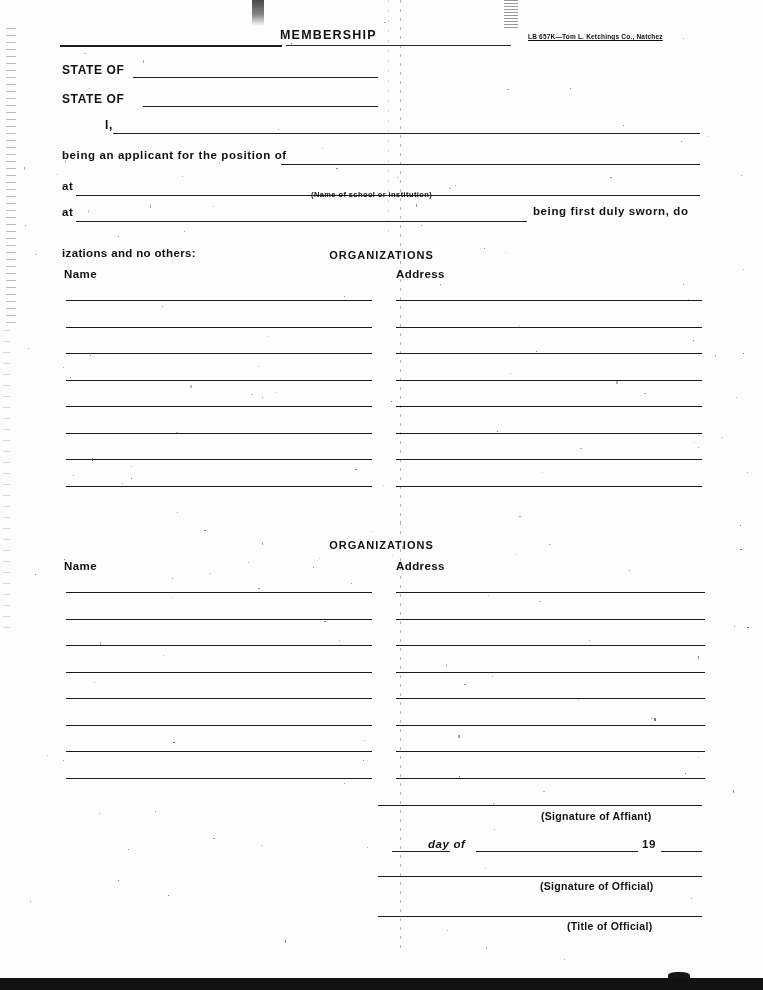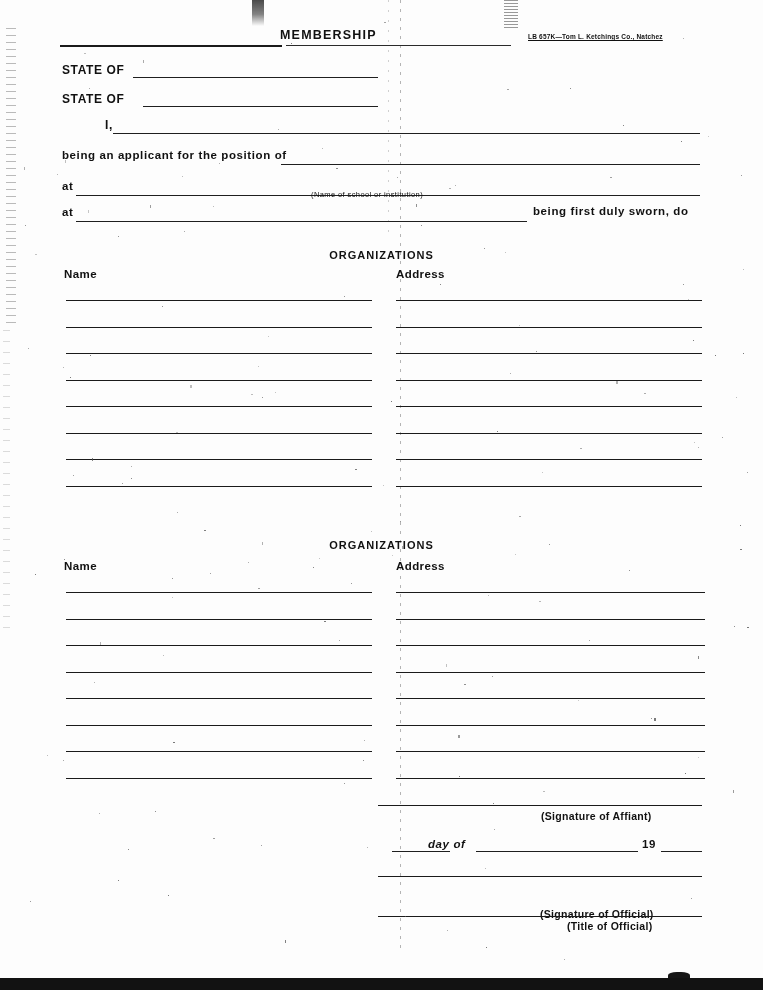--- a/index.html
+++ b/index.html
@@ -144,21 +144,21 @@
   .col-head {
     position: absolute;
     font-size: 11.5px;
     font-weight: bold;
     letter-spacing: .4px;
     white-space: nowrap;
   }
   .cap {
     position: absolute;
     font-size: 7.5px;
-    font-weight: normal;
+    font-weight: bold;
     letter-spacing: .4px;
     white-space: nowrap;
   }
   .sigcap {
     position: absolute;
     font-size: 10.5px;
     font-weight: bold;
     letter-spacing: .3px;
     white-space: nowrap;
   }
@@ -211,20 +211,21 @@
   <div class="dotrule" style="left:281px; top:164px; width:419px;"></div>
 
   <div class="lbl" style="left:62px; top:180px; font-size:11.5px;">at</div>
   <div class="dotrule" style="left:76px; top:195px; width:624px;"></div>
   <div class="cap" style="left:311px; top:190px;">(Name of school or institution)</div>
 
   <div class="lbl" style="left:62px; top:206px; font-size:11.5px;">at</div>
   <div class="dotrule" style="left:76px; top:221px; width:451px;"></div>
   <div class="lbl" style="left:533px; top:205px; font-size:11.5px;">being first duly sworn, do</div>
 
+  <div class="para" style="left:62px; top:243px; width:640px;">izations and no others:</div>
 
   <div class="orgs-head" style="left:0px; top:249px; width:763px;">ORGANIZATIONS</div>
   <div class="col-head" style="left:64px; top:268px;">Name</div>
   <div class="col-head" style="left:396px; top:268px;">Address</div>
   <div id="table1-rows">
       <div class="rule" style="left: 66px; top: 300px; width: 306px;"></div>
       <div class="rule" style="left: 396px; top: 300px; width: 306px;"></div>
       <div class="rule" style="left: 66px; top: 326.5px; width: 306px;"></div>
       <div class="rule" style="left: 396px; top: 326.5px; width: 306px;"></div>
       <div class="rule" style="left: 66px; top: 353px; width: 306px;"></div>
@@ -267,21 +268,21 @@
   <div class="rule" style="left:378px; top:805px; width:324px;"></div>
   <div class="sigcap" style="left:541px; top:810px;">(Signature of Affiant)</div>
 
   <div class="dotrule" style="left:392px; top:851px; width:58px;"></div>
   <div class="lbl" style="left:428px; top:838px; font-size:11.5px; font-style:italic;">day of</div>
   <div class="dotrule" style="left:476px; top:851px; width:162px;"></div>
   <div class="lbl" style="left:642px; top:838px; font-size:11.5px;">19</div>
   <div class="dotrule" style="left:661px; top:851px; width:41px;"></div>
 
   <div class="rule" style="left:378px; top:876px; width:324px;"></div>
-  <div class="sigcap" style="left:540px; top:880px;margin-top:28px;">(Signature of Official)</div>
+  <div class="sigcap" style="left:540px; top:880px;">(Signature of Official)</div>
 
   <div class="rule" style="left:378px; top:916px; width:324px;"></div>
   <div class="sigcap" style="left:567px; top:920px;">(Title of Official)</div>
 
   <div class="bottom-bump"></div>
   <div class="bottom-band"></div>
 
   <div id="specks">
       <div class="speck" style="left: 364.126px; top: 740.058px; width: 1px; height: 1px; opacity: 0.45;"></div>
       <div class="speck" style="left: 739.904px; top: 525.159px; width: 1px; height: 1px; opacity: 0.79;"></div>

